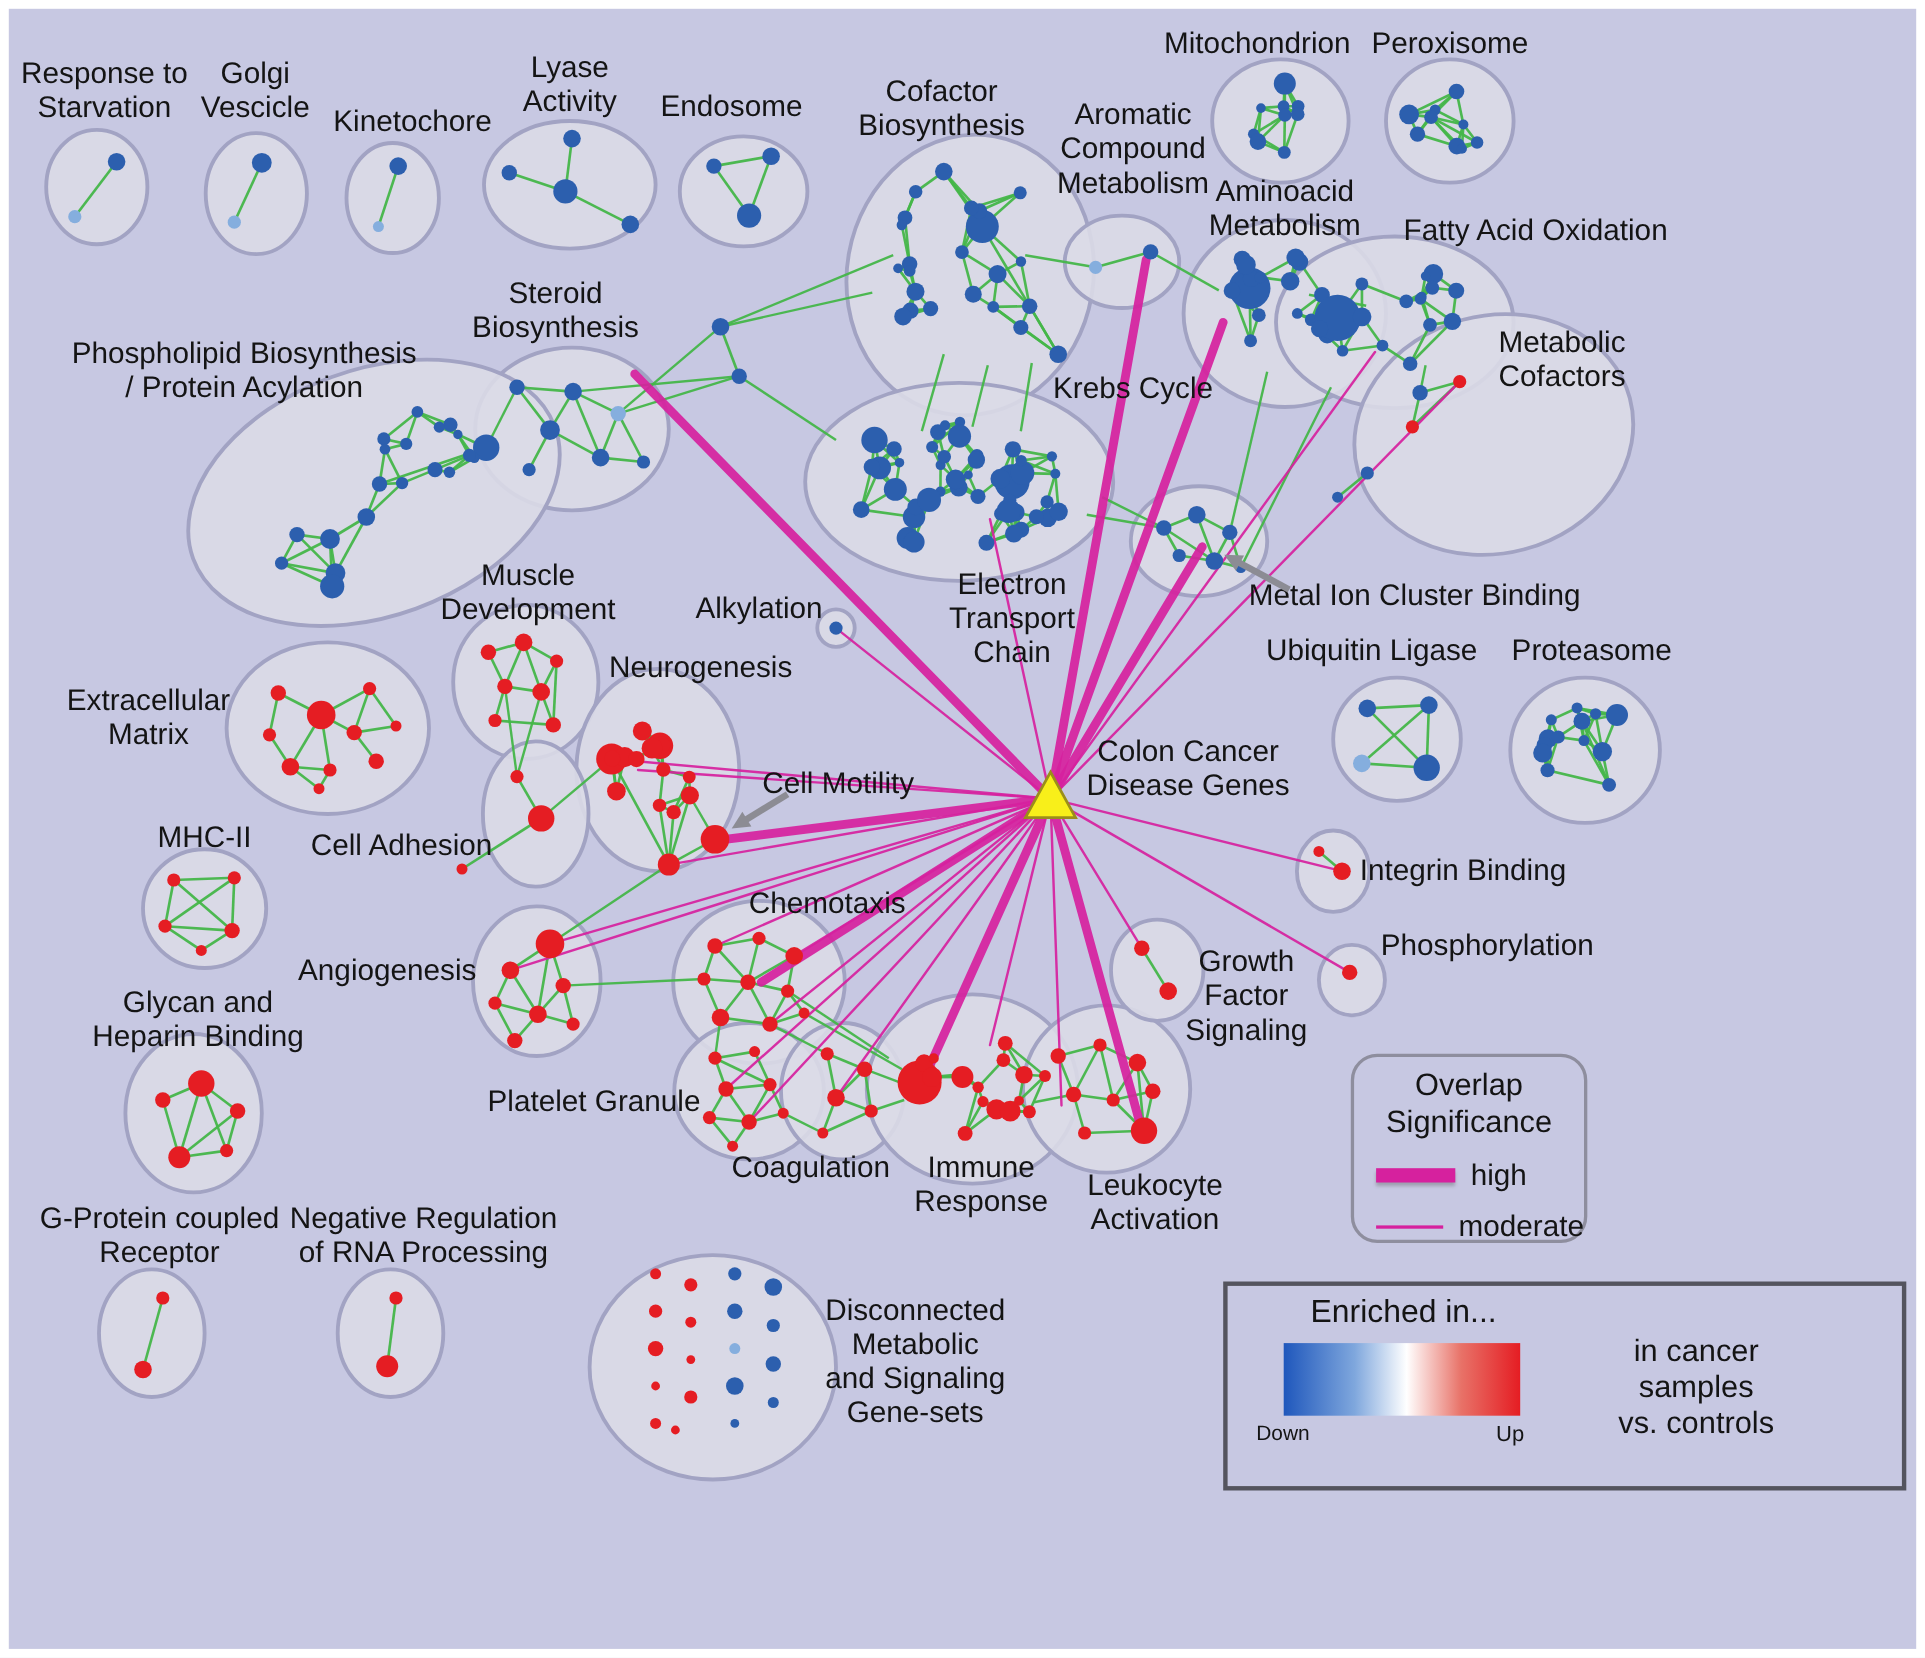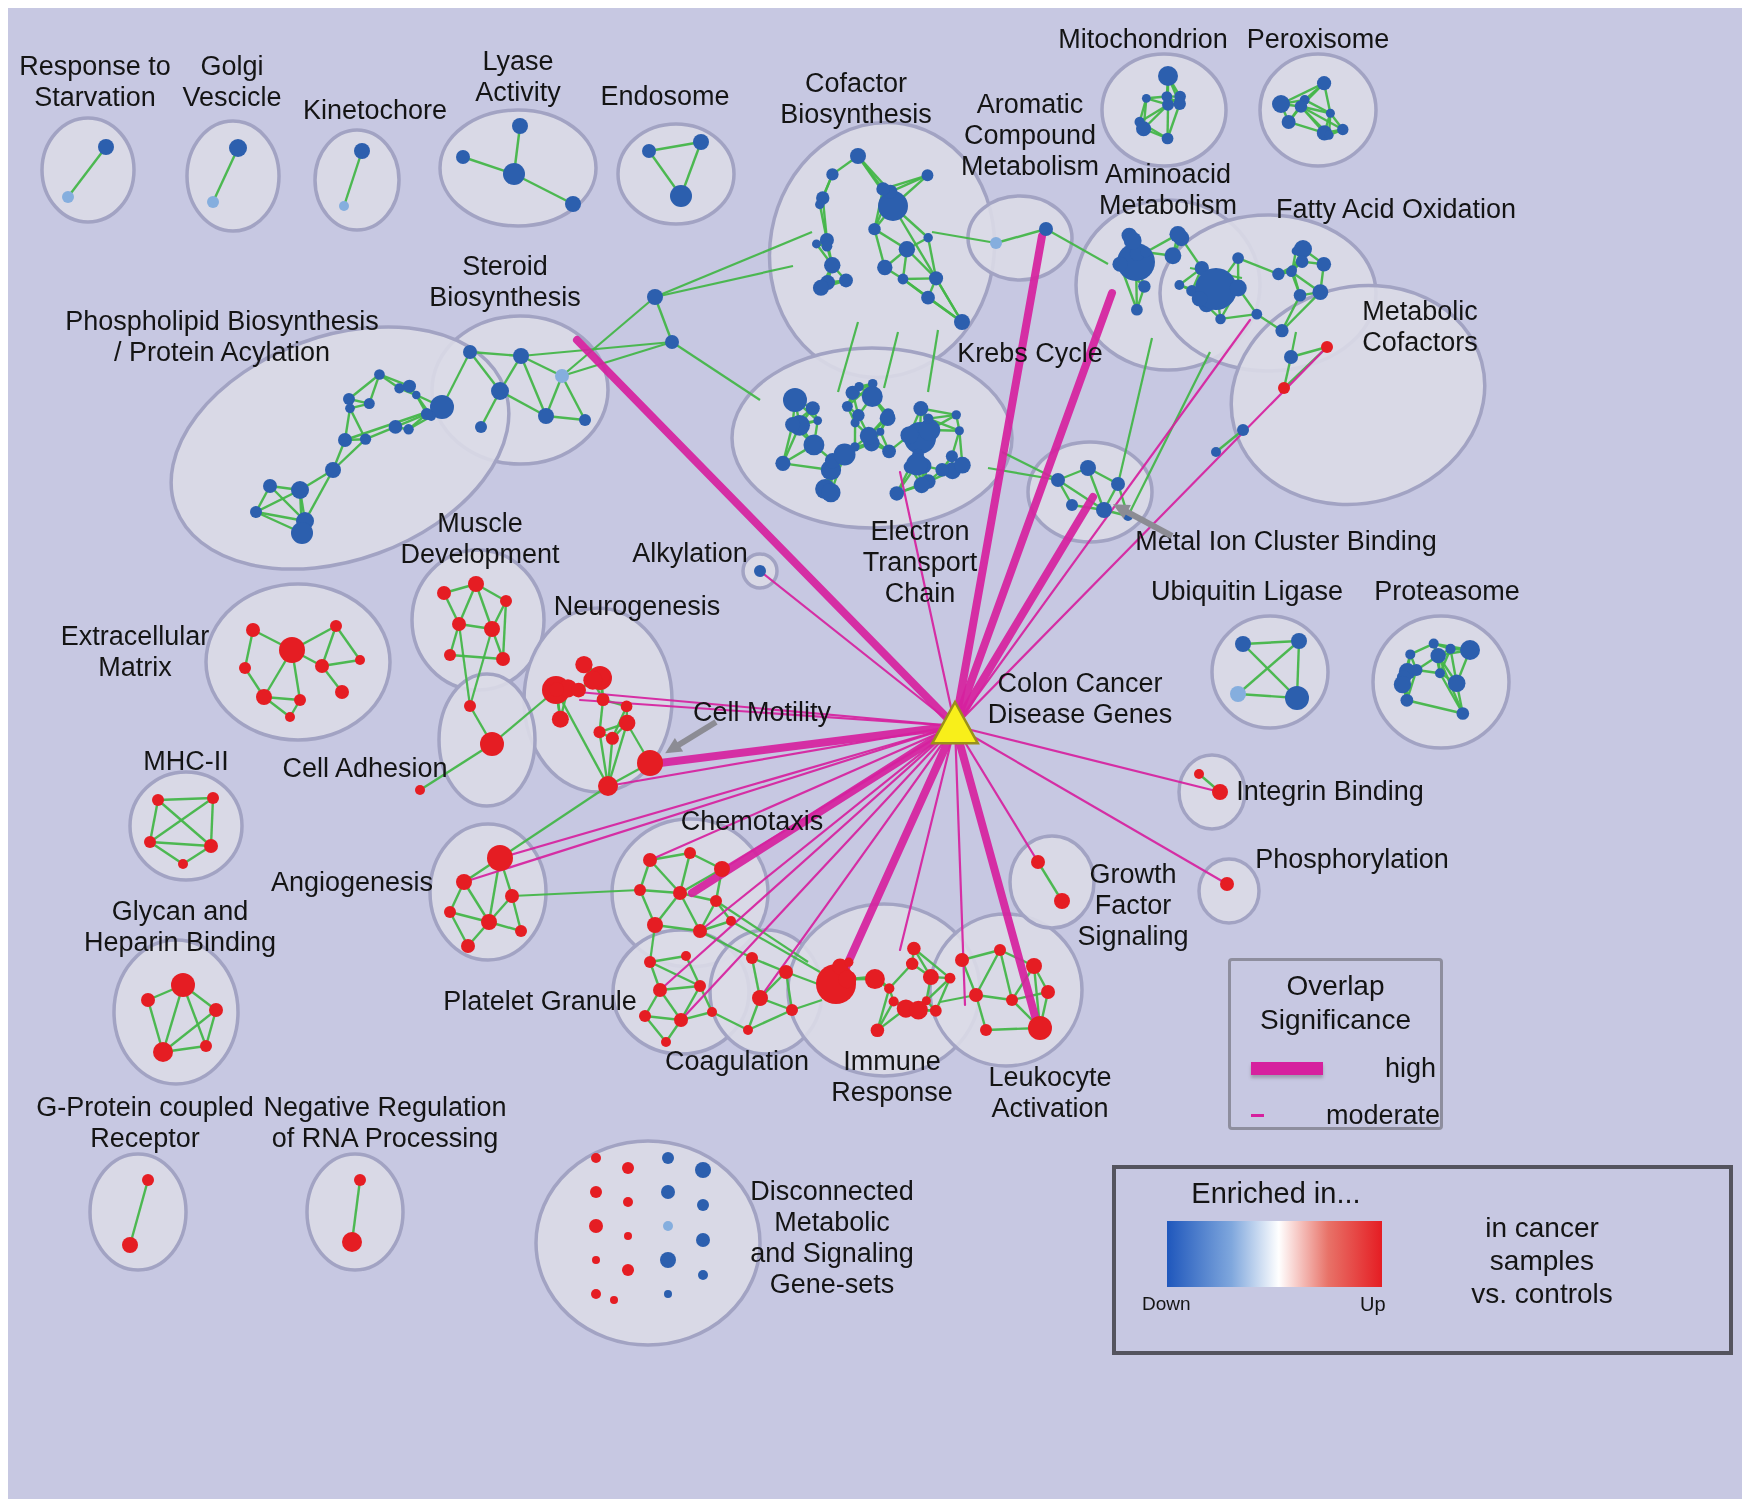--- a/index.html
+++ b/index.html
@@ -1,22 +1,22 @@
 <!DOCTYPE html>
 <html><head>
 <meta charset="utf-8">
 <style>
   html,body{margin:0;padding:0;background:#ffffff;}
   body{width:1750px;height:1507px;font-family:"Liberation Sans",sans-serif;color:#141414;}
   .stage{position:relative;width:1750px;height:1507px;overflow:hidden;}
   .stage svg{position:absolute;left:0;top:0;}
   .legend-sig{position:absolute;left:1228px;top:958px;width:215px;height:172px;
-    border:3px solid #8e8e9e;border-radius:4px;box-sizing:border-box;}
+    border:3px solid #8e8e9e;border-radius:24px;box-sizing:border-box;}
   .legend-sig .title{text-align:center;font-size:28px;line-height:34px;margin-top:8px;}
-  .sig-row{display:flex;align-items:center;margin:16px 0 0 20px;gap:48px;}
+  .sig-row{display:flex;align-items:center;margin:16px 0 0 20px;}
   .sig-line-high{width:72px;height:13px;background:#d6219e;box-shadow:0 3px 3px rgba(80,80,80,.35);}
   .sig-line-moderate{width:72px;height:3px;background:#d6219e;}
   .sig-label{margin-left:14px;font-size:27px;}
   .legend-enr{position:absolute;left:1112px;top:1165px;width:621px;height:190px;
     border:4px solid #54545e;box-sizing:border-box;}
   .enr-title{position:absolute;left:0;top:8px;width:320px;text-align:center;font-size:29px;}
   .enr-bar{position:absolute;left:51px;top:52px;width:215px;height:66px;
     background:linear-gradient(to right,#1f57bc 0%,#7fa7dd 30%,#ffffff 52%,#e87268 75%,#e51d23 100%);}
   .enr-down{position:absolute;left:26px;top:124px;font-size:19px;}
   .enr-up{position:absolute;left:228px;top:124px;font-size:20px;margin-left:16px;}

